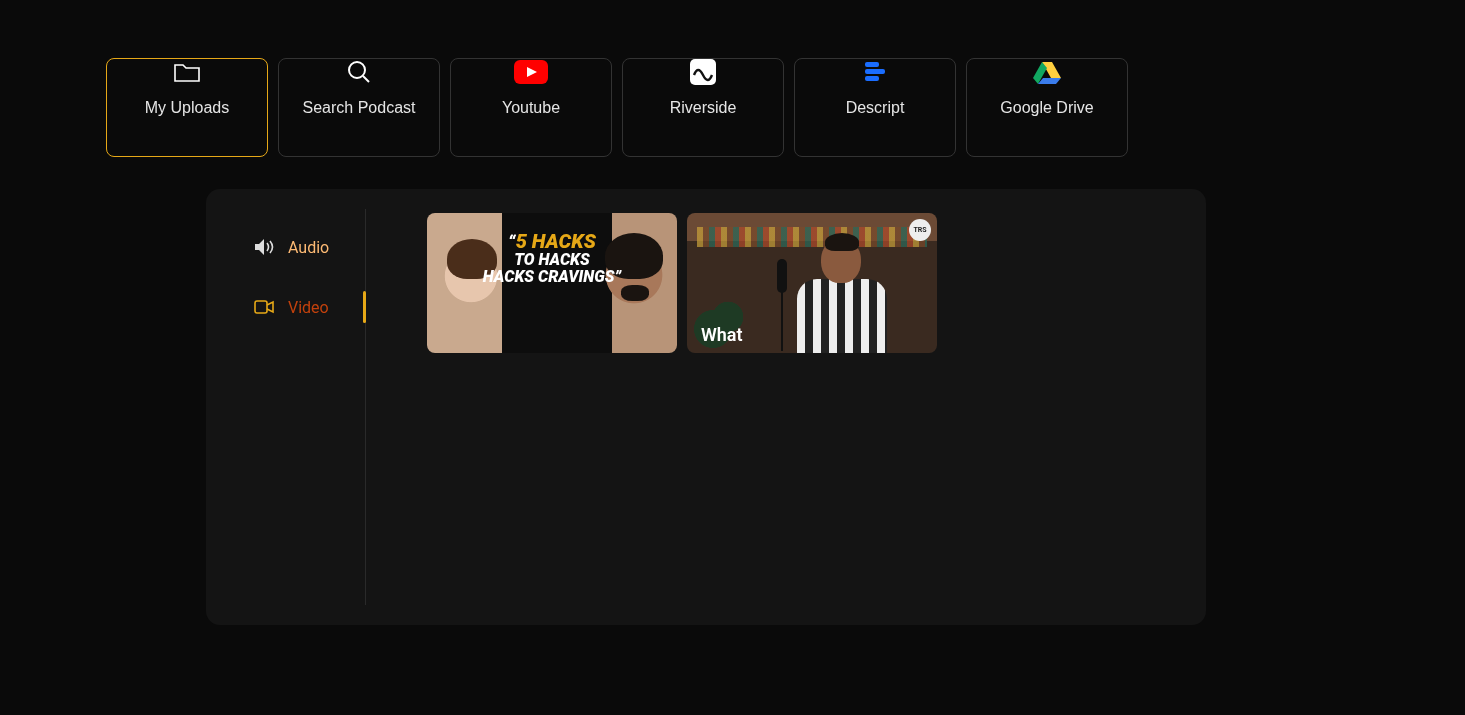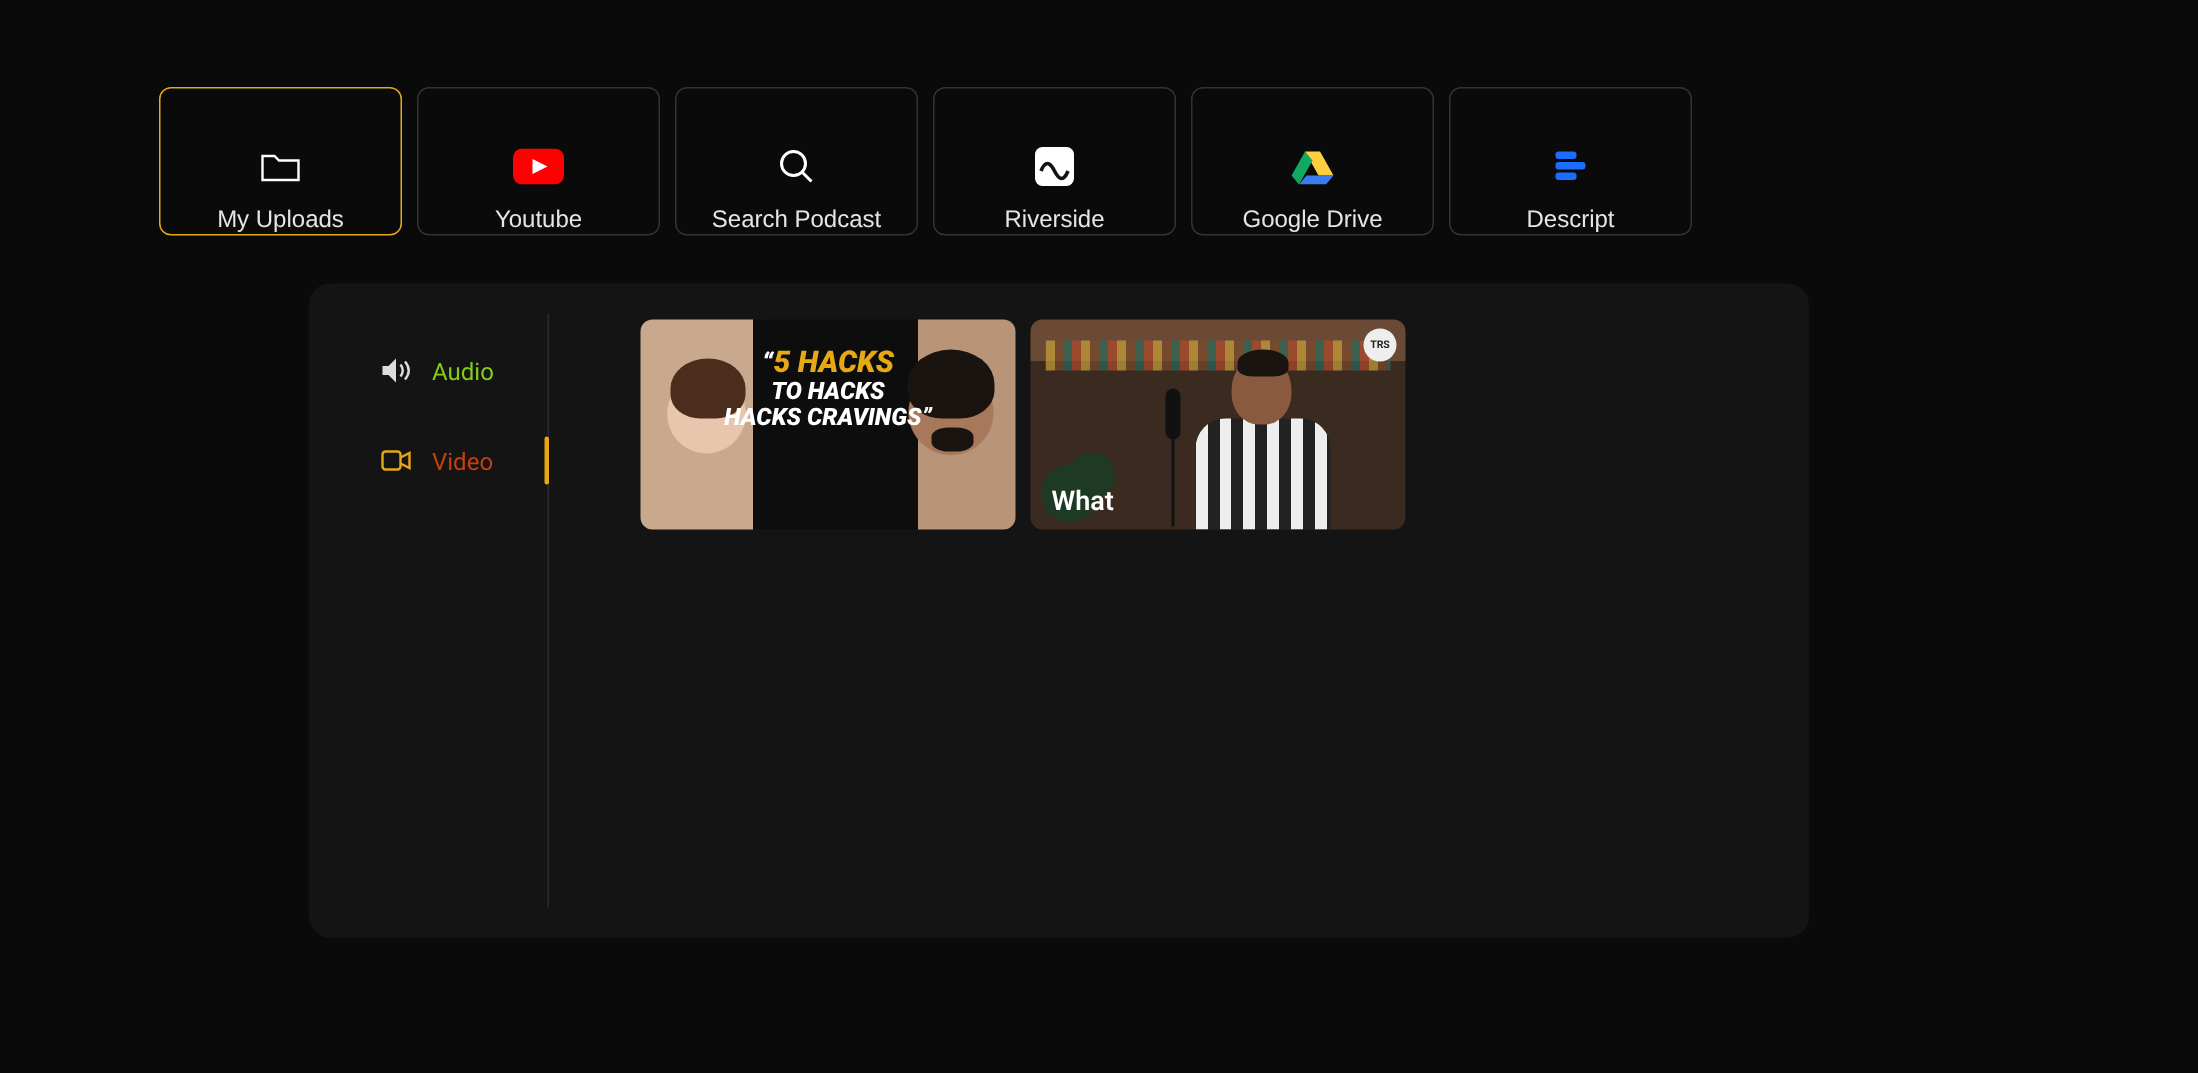--- a/index.html
+++ b/index.html
@@ -20,21 +20,21 @@
       margin-bottom: 32px;
     }
     .source-tab {
       width: 162px;
       height: 99px;
       border: 1px solid #333;
       border-radius: 8px;
       display: flex;
       flex-direction: column;
       align-items: center;
-      justify-content: flex-end;
+      justify-content: flex-start;
       gap: 14px;
       cursor: pointer;
       background: transparent;
       color: #fff;
     }
     .source-tab.active {
       border-color: #e6a817;
     }
     .source-tab .icon {
       height: 26px;
@@ -59,21 +59,21 @@
       width: 160px;
       border-right: 1px solid #2a2a2a;
       padding-top: 8px;
     }
     .sidebar-item {
       display: flex;
       align-items: center;
       gap: 14px;
       padding: 20px 0 20px 48px;
       cursor: pointer;
-      color: #84cc16;
+      color: #fdba74;
       font-size: 16px;
       position: relative;
     }
     .sidebar-item.active {
       color: #c2410c;
     }
     .sidebar-item.active::after {
       content: '';
       position: absolute;
       right: -1px;
@@ -204,68 +204,68 @@
         <svg width="28" height="24" viewBox="0 0 28 24" fill="none" stroke="#fff" stroke-width="1.6">
           <path d="M2 5 h8 l3 3 h13 v13 H2 Z"></path>
         </svg>
       </span>
       <span class="label">My Uploads</span>
     </button>
 
 
     <button class="source-tab">
       <span class="icon">
+        <svg width="26" height="26" viewBox="0 0 26 26" fill="none" stroke="#fff" stroke-width="2">
+          <circle cx="11" cy="11" r="8"></circle>
+          <path d="M17 17 l6 6"></path>
+        </svg>
+      </span>
+      <span class="label">Search Podcast</span>
+    </button>
+
+    <button class="source-tab">
+      <span class="icon">
         <svg width="34" height="24" viewBox="0 0 34 24">
           <rect x="0" y="0" width="34" height="24" rx="6" fill="#ff0000"></rect>
           <path d="M13 7 l10 5 -10 5 Z" fill="#fff"></path>
         </svg>
       </span>
       <span class="label">Youtube</span>
     </button>
 
     <button class="source-tab">
       <span class="icon">
-        <svg width="26" height="26" viewBox="0 0 26 26" fill="none" stroke="#fff" stroke-width="2">
-          <circle cx="11" cy="11" r="8"></circle>
-          <path d="M17 17 l6 6"></path>
-        </svg>
-      </span>
-      <span class="label">Search Podcast</span>
-    </button>
-
-    <button class="source-tab">
-      <span class="icon">
         <svg width="26" height="26" viewBox="0 0 26 26">
           <rect x="0" y="0" width="26" height="26" rx="5" fill="#fff"></rect>
           <path d="M4 16 q4 -10 9 0 t9 0" stroke="#111" stroke-width="2.4" fill="none"></path>
         </svg>
       </span>
       <span class="label">Riverside</span>
+    </button>
+
+    <button class="source-tab">
+      <span class="icon">
+        <svg width="26" height="26" viewBox="0 0 26 26">
+          <rect x="3" y="3" width="14" height="5" rx="2" fill="#1a6dff"></rect>
+          <rect x="3" y="10" width="20" height="5" rx="2" fill="#1a6dff"></rect>
+          <rect x="3" y="17" width="14" height="5" rx="2" fill="#1a6dff"></rect>
+        </svg>
+      </span>
+      <span class="label">Descript</span>
     </button>
 
     <button class="source-tab">
       <span class="icon">
         <svg width="28" height="24" viewBox="0 0 28 24">
           <path d="M9 2 L19 2 L28 18 L18 18 Z" fill="#ffcf3f"></path>
           <path d="M9 2 L0 18 L5 24 L14 8 Z" fill="#11a861"></path>
           <path d="M5 24 L23 24 L28 18 L10 18 Z" fill="#3a7cec"></path>
         </svg>
       </span>
       <span class="label">Google Drive</span>
-    </button>
-
-    <button class="source-tab">
-      <span class="icon">
-        <svg width="26" height="26" viewBox="0 0 26 26">
-          <rect x="3" y="3" width="14" height="5" rx="2" fill="#1a6dff"></rect>
-          <rect x="3" y="10" width="20" height="5" rx="2" fill="#1a6dff"></rect>
-          <rect x="3" y="17" width="14" height="5" rx="2" fill="#1a6dff"></rect>
-        </svg>
-      </span>
-      <span class="label">Descript</span>
     </button>
 
   </div>
 
   <div class="content-panel">
 
     <div class="sidebar">
 
       <div class="sidebar-item">
         <span class="s-icon">

